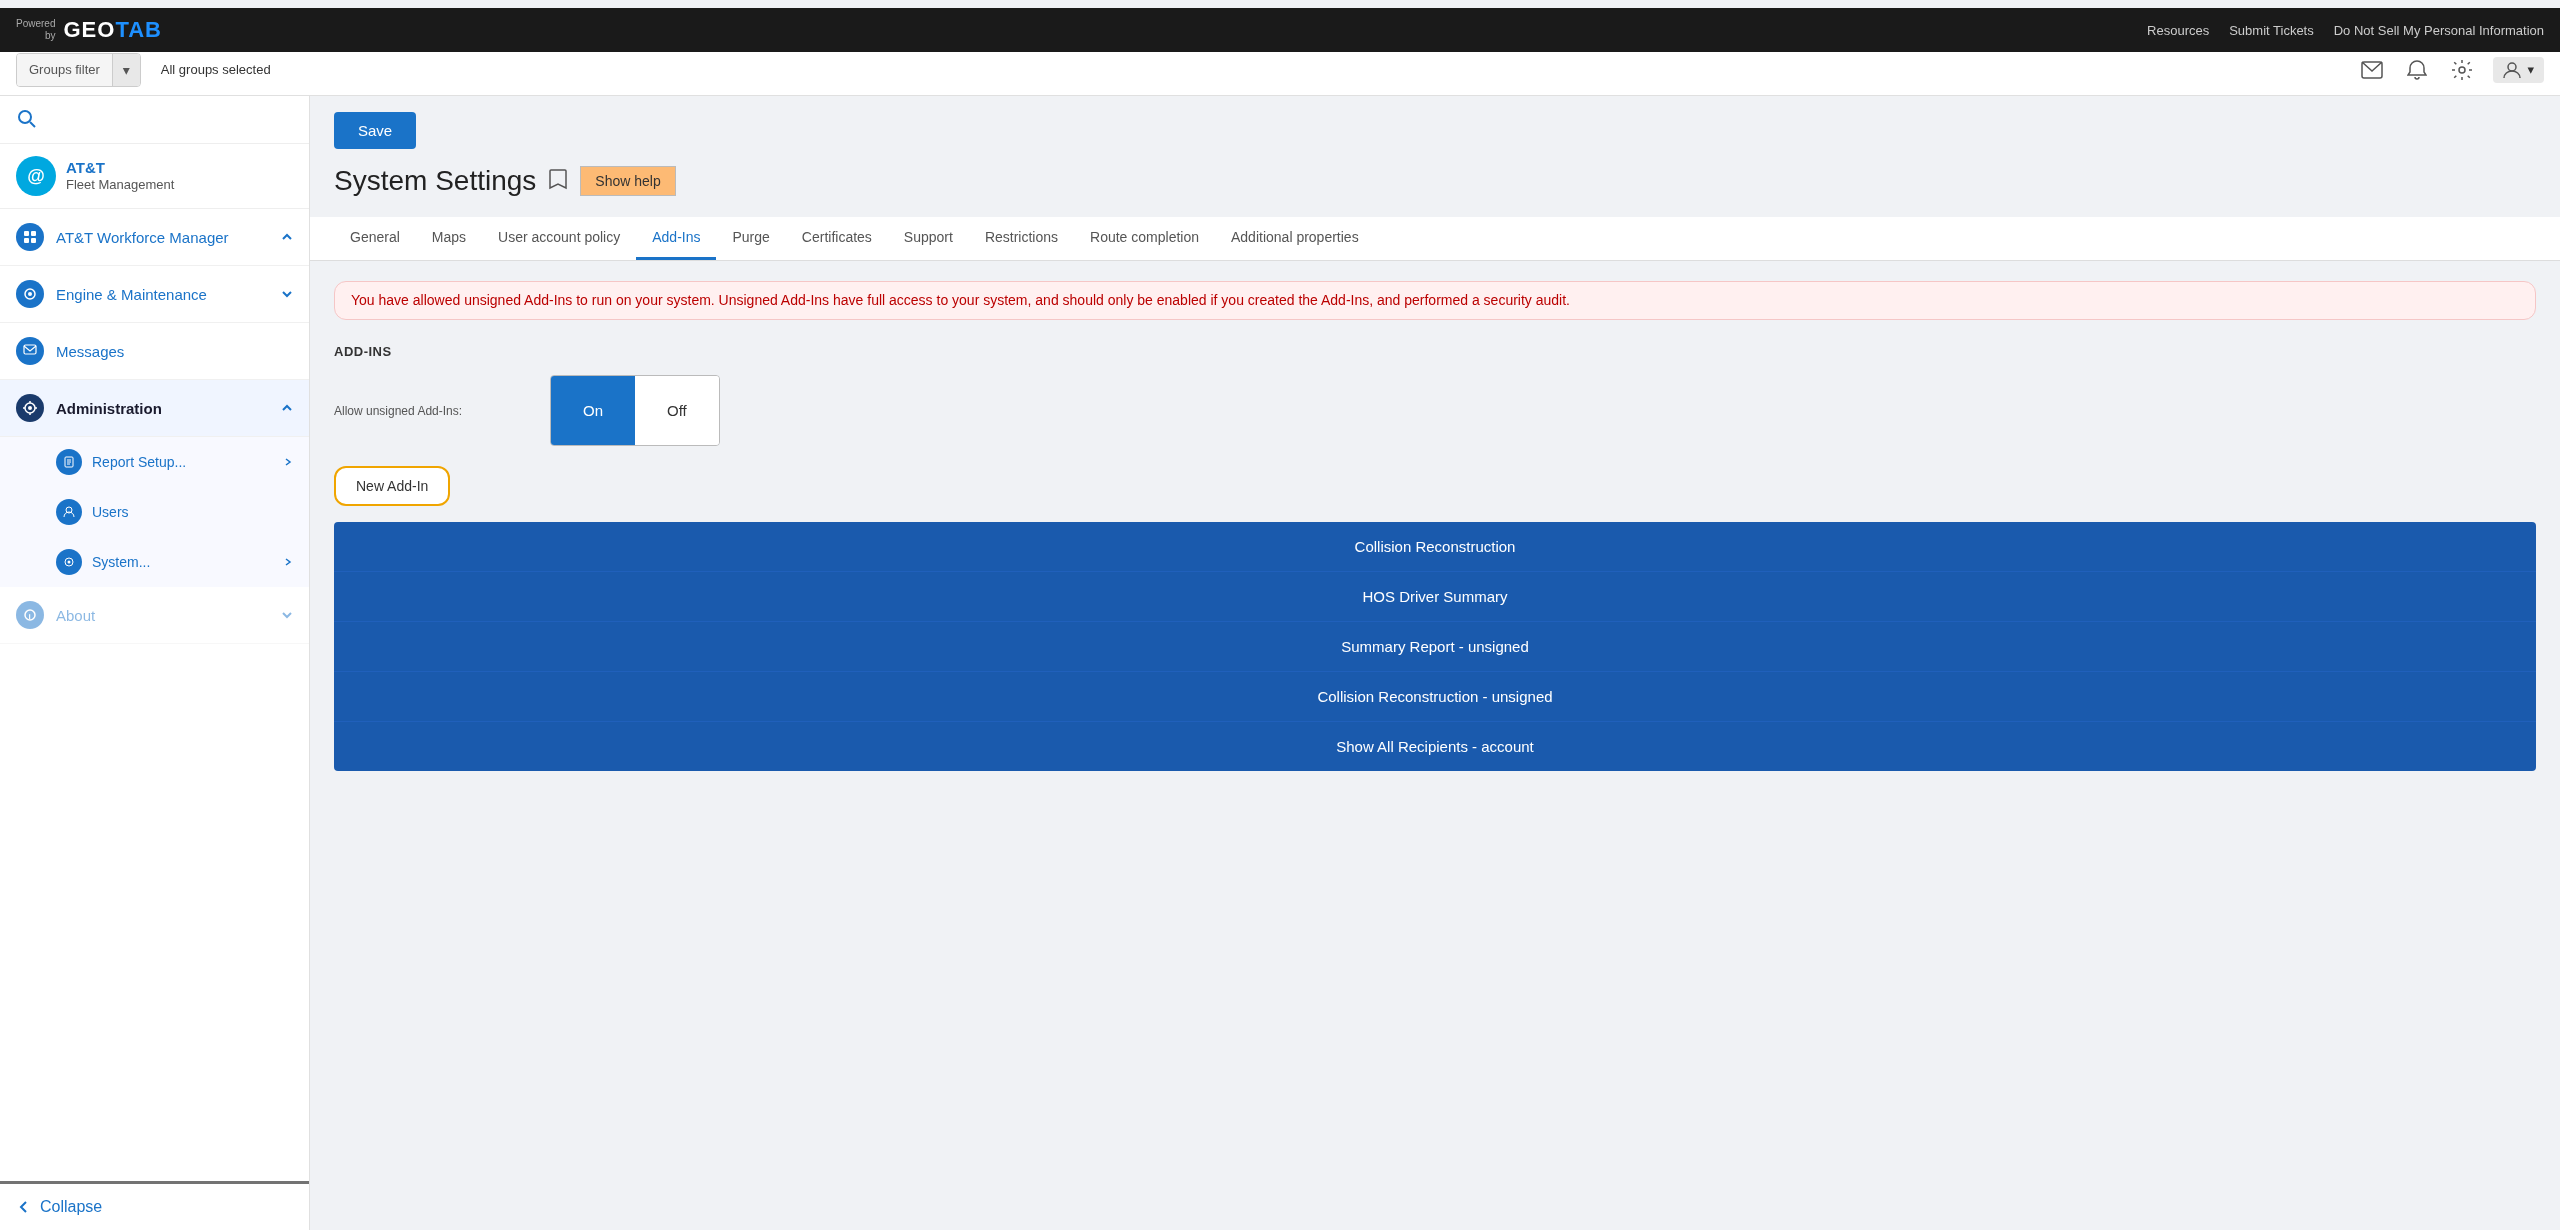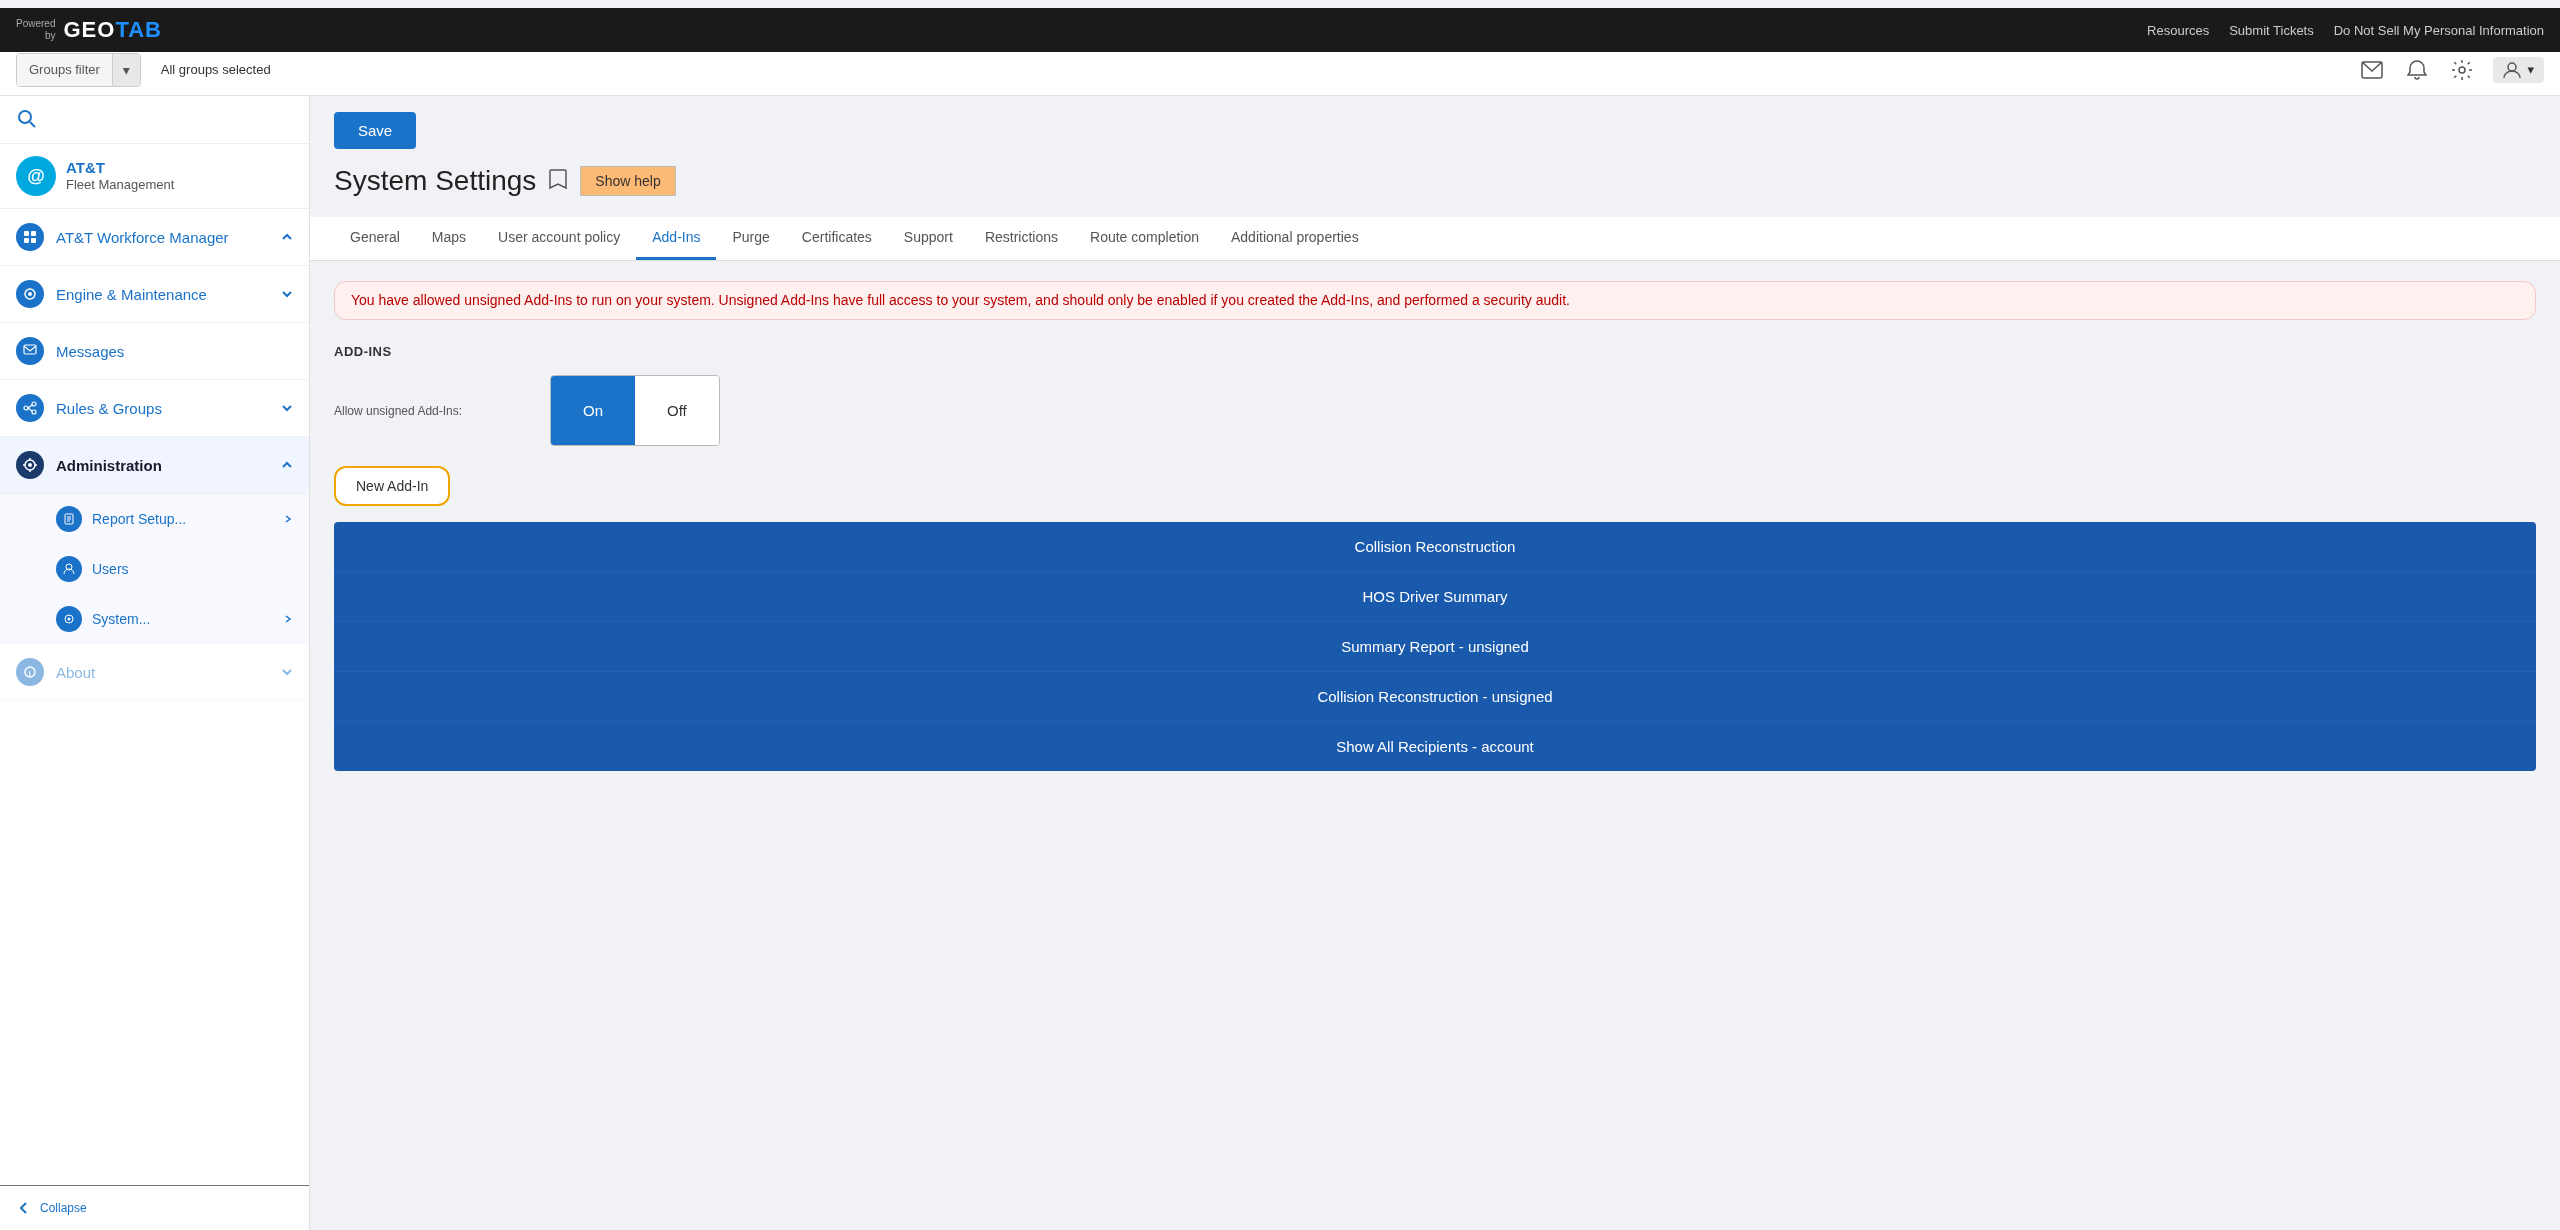--- a/index.html
+++ b/index.html
@@ -239,22 +239,22 @@
       color: #1a73c8;
       font-size: 11px;
     }
     .collapse-btn {
       display: flex;
       align-items: center;
       gap: 8px;
       padding: 14px 16px;
       cursor: pointer;
       color: #1a73c8;
-      font-size: 12px;
-      border-top: 1px solid #737373;
+      font-size: 16px;
+      border-top: 3px solid #737373;
       margin-top: auto;
     }
 
     
     .main-content {
       flex: 1;
       overflow-y: auto;
       background: #f0f2f5;
       position: relative;
     }
@@ -508,35 +508,20 @@
     <div class="sidebar-nav-item">
       <div class="nav-icon">
         <svg width="14" height="14" viewBox="0 0 14 14" fill="white">
             <rect x="1" y="1" width="12" height="9" rx="1.5" stroke="white" stroke-width="1.2" fill="none"></rect>
             <polyline points="1,2 7,7 13,2" stroke="white" stroke-width="1.2" fill="none"></polyline>
           </svg>
       </div>
       <span class="nav-label">Messages</span>
     </div>
 
-    <div class="sidebar-nav-item">
-      <div class="nav-icon">
-        <svg width="14" height="14" viewBox="0 0 14 14" fill="white">
-            <circle cx="3" cy="7" r="2" stroke="white" stroke-width="1.2" fill="none"></circle>
-            <circle cx="11" cy="3" r="2" stroke="white" stroke-width="1.2" fill="none"></circle>
-            <circle cx="11" cy="11" r="2" stroke="white" stroke-width="1.2" fill="none"></circle>
-            <line x1="5" y1="7" x2="9" y2="4" stroke="white" stroke-width="1.2"></line>
-            <line x1="5" y1="7" x2="9" y2="10" stroke="white" stroke-width="1.2"></line>
-          </svg>
-      </div>
-      <span class="nav-label">Rules &amp; Groups</span>
-      <svg width="12" height="12" viewBox="0 0 12 12" class="nav-chevron">
-          <polyline points="2,4 6,8 10,4" stroke="#1a73c8" stroke-width="2" fill="none"></polyline>
-        </svg>
-    </div>
 
     <div class="sidebar-nav-item active">
       <div class="nav-icon" style="background:#1a3a6b;">
         <svg width="14" height="14" viewBox="0 0 14 14" fill="white">
             <circle cx="7" cy="7" r="5" stroke="white" stroke-width="1.5" fill="none"></circle>
             <circle cx="7" cy="7" r="2" fill="white"></circle>
             <line x1="7" y1="2" x2="7" y2="0" stroke="white" stroke-width="1.5"></line>
             <line x1="7" y1="14" x2="7" y2="12" stroke="white" stroke-width="1.5"></line>
             <line x1="2" y1="7" x2="0" y2="7" stroke="white" stroke-width="1.5"></line>
             <line x1="14" y1="7" x2="12" y2="7" stroke="white" stroke-width="1.5"></line>

